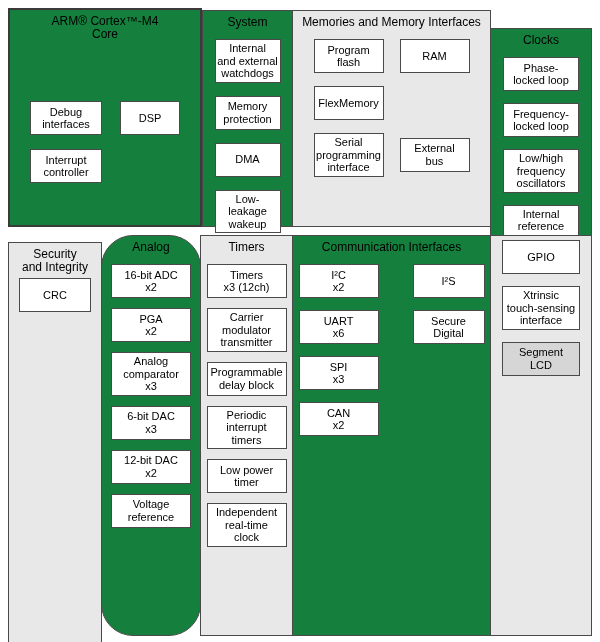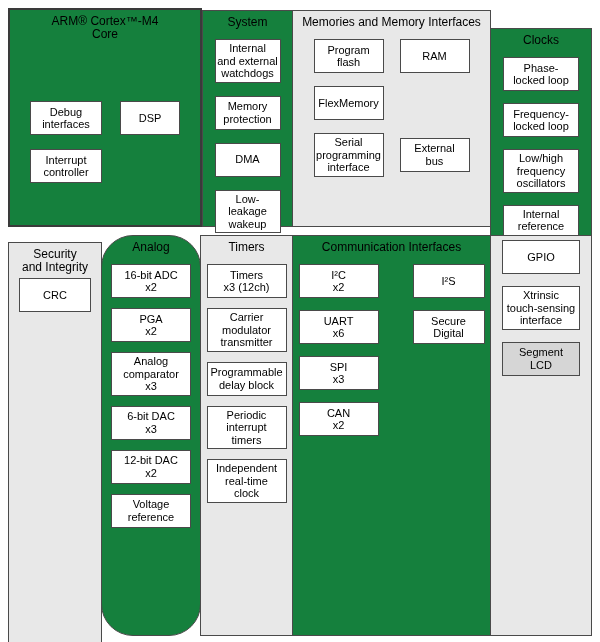--- a/index.html
+++ b/index.html
@@ -153,20 +153,22 @@
         <div class="box">Timers
 x3 (12ch)</div>
         <div class="box">Carrier
 modulator
 transmitter</div>
         <div class="box">Programmable
 delay block</div>
         <div class="box">Periodic
 interrupt
 timers</div>
+        <div class="box">Low power
+timer</div>
         <div class="box">Independent
 real-time
 clock</div>
       </div>
   </div>
 
   <div class="section" id="sec-comm">
     <div class="section-title">Communication Interfaces</div>
     <div class="boxes">
         <div class="box">I²C

